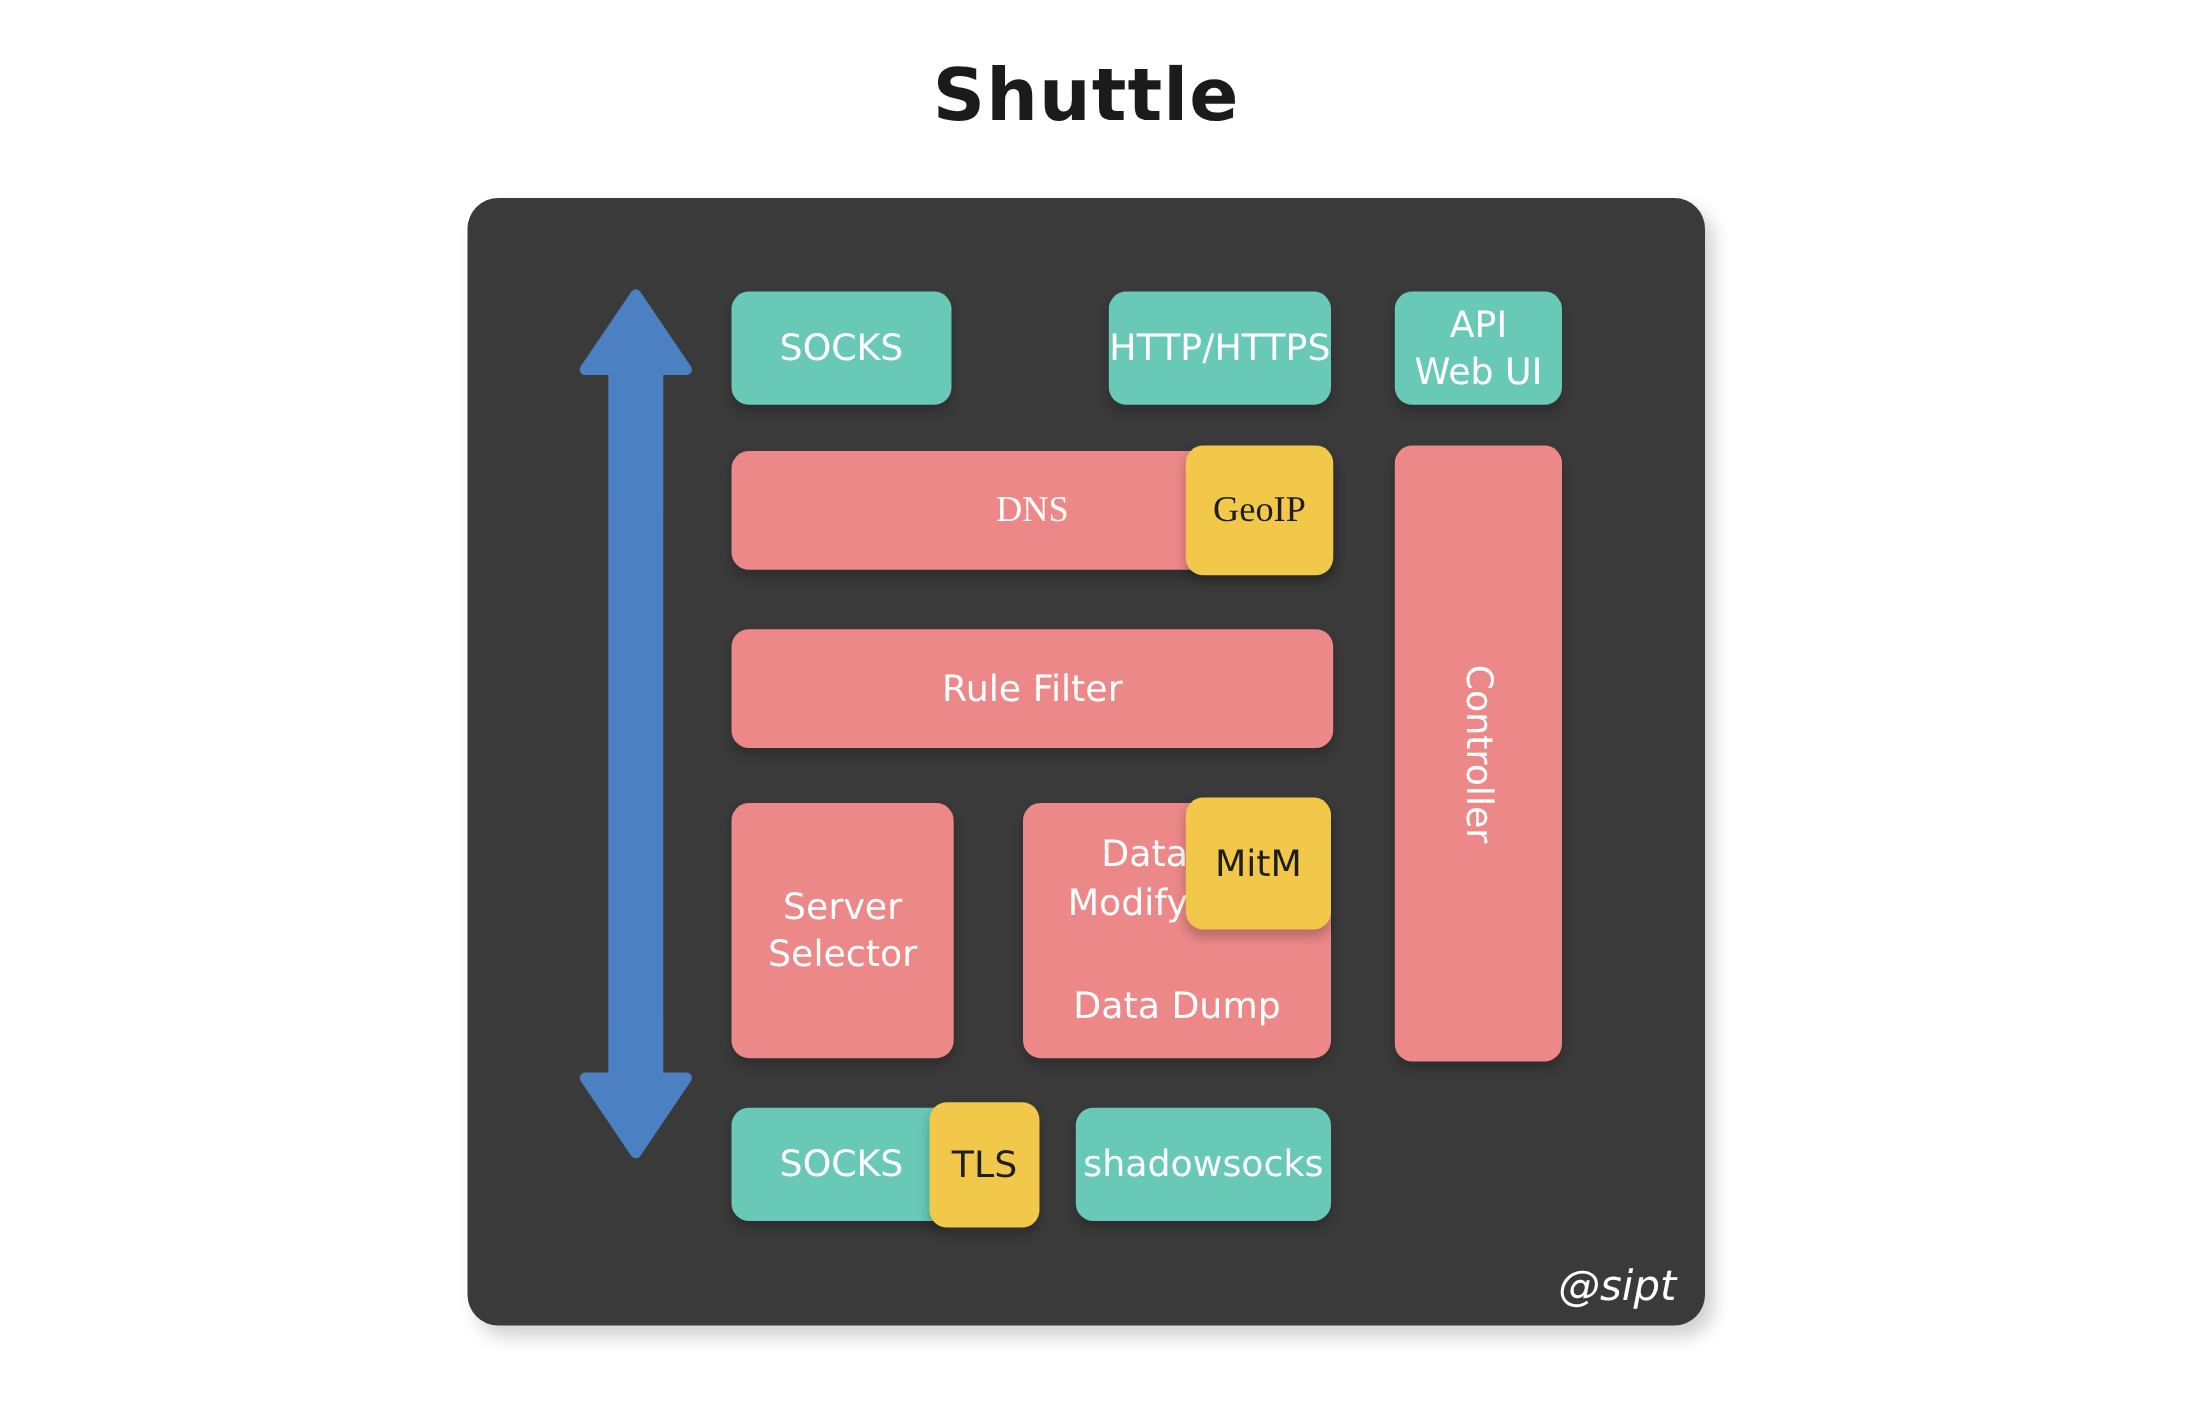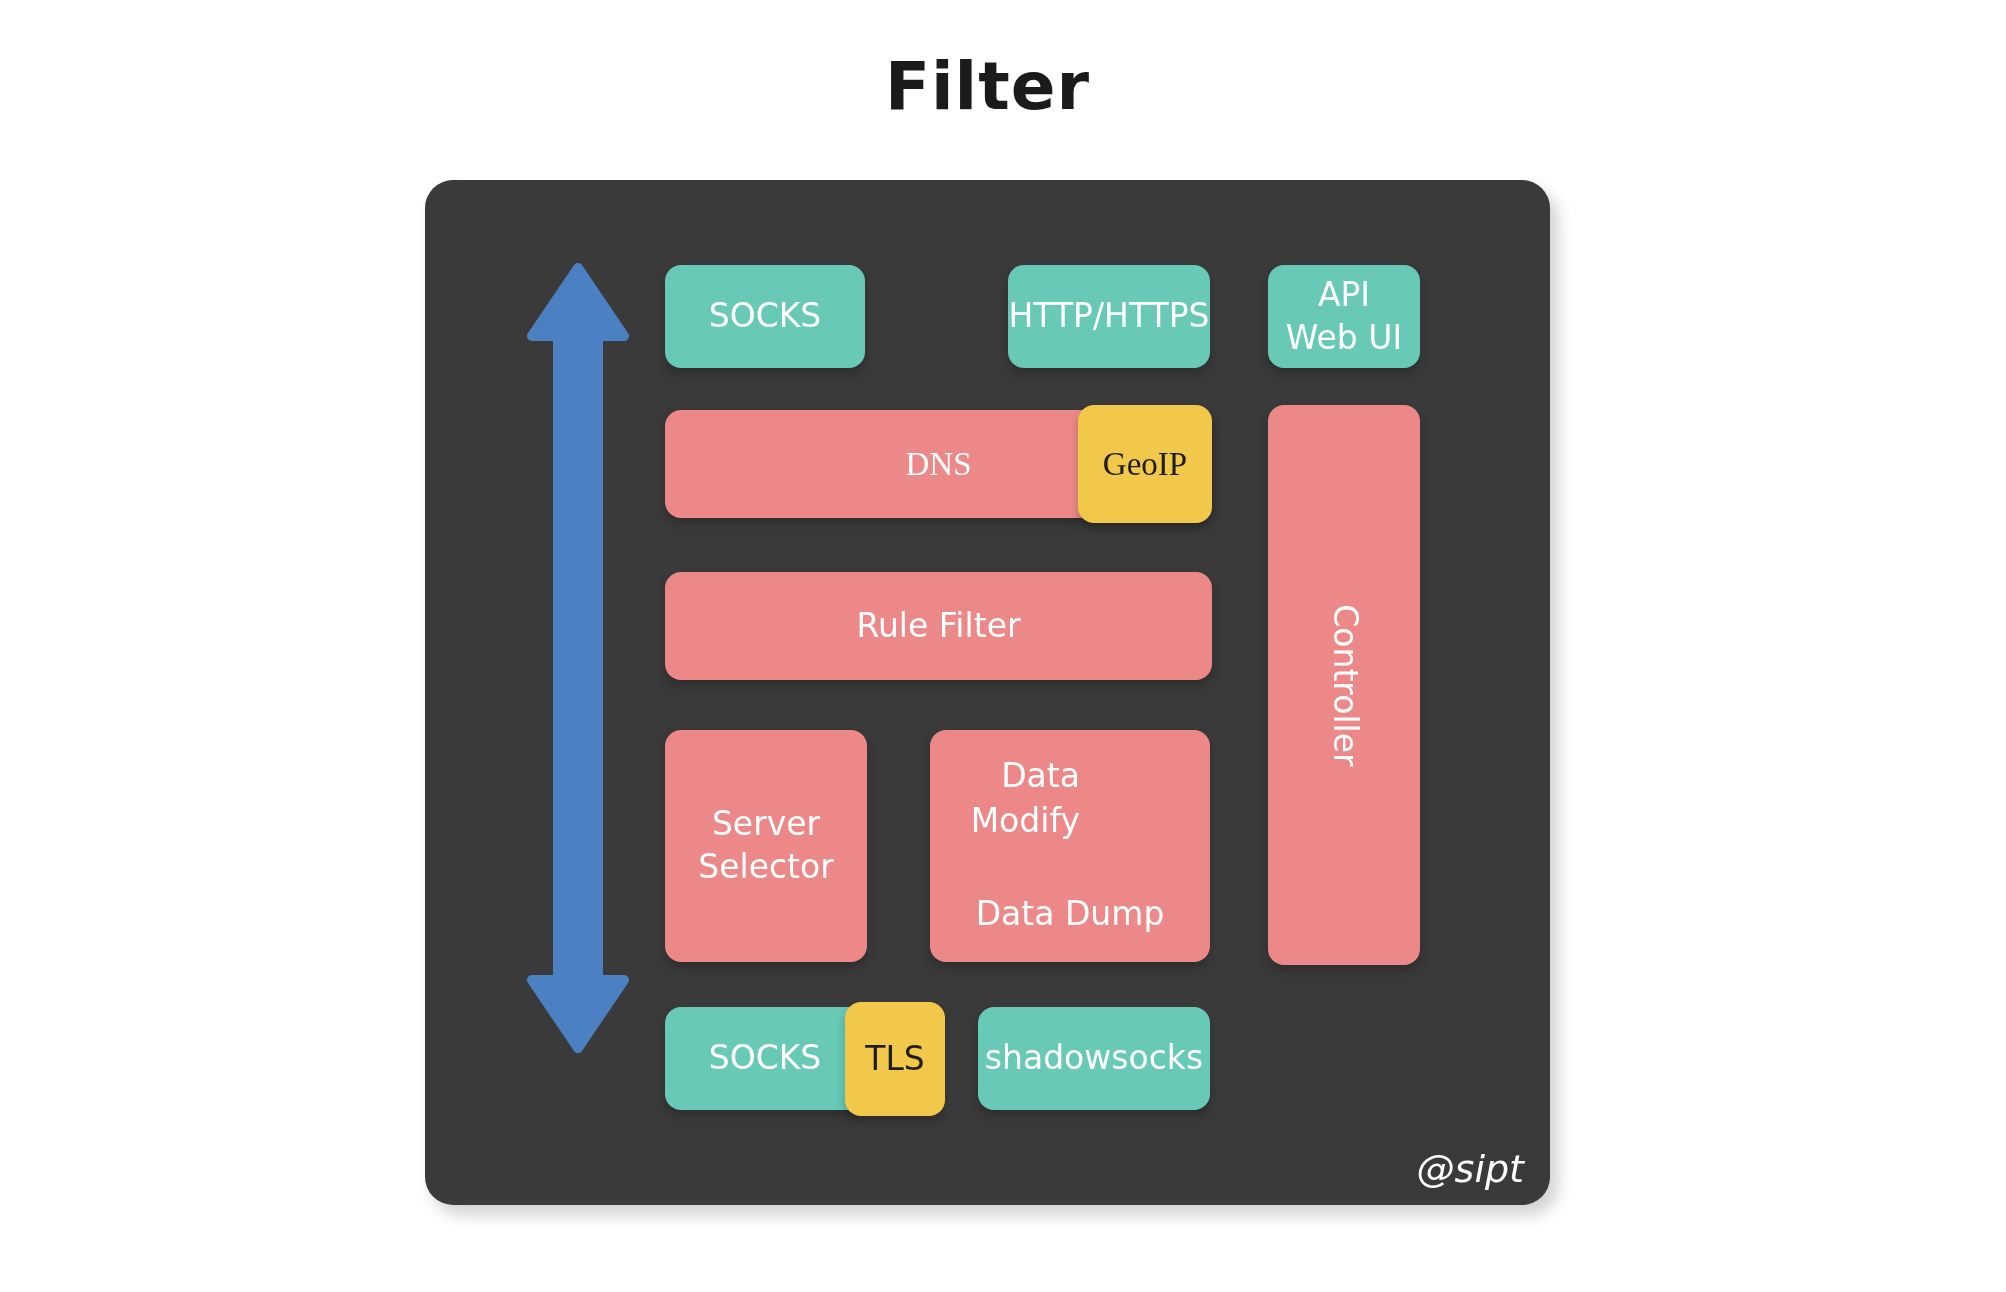--- a/index.html
+++ b/index.html
@@ -86,21 +86,21 @@
     font-size: 38px;
     font-style: italic;
     color: #ffffff;
   }
 </style>
 </head>
 <body>
 
 <div class="stage">
 
-  <div class="title">Filter</div>
+  <div class="title">Shuttle</div>
 
   <div class="panel">
 
     <svg class="arrow-svg" viewBox="0 0 120 800">
       <polygon points="58,10 104,78 78,78 78,722 104,722 58,790 12,722 38,722 38,78 12,78" fill="#4b80c3" stroke="#4b80c3" stroke-width="10" stroke-linejoin="round"></polygon>
     </svg>
 
     <div class="node teal socks-top">
       <span>SOCKS</span>
     </div>
@@ -126,20 +126,23 @@
     </div>
 
     <div class="node red server-selector">
       <span>Server
 Selector</span>
     </div>
 
     <div class="node red data-box">
       <span class="data-modify-label">Data
 Modify</span>
+      <div class="node yellow mitm">
+        <span>MitM</span>
+      </div>
       <span class="data-dump-label">Data Dump</span>
     </div>
 
     <div class="node red controller">
       <span class="vtext">Controller</span>
     </div>
 
     <div class="node teal socks-bottom">
       <span>SOCKS</span>
     </div>

